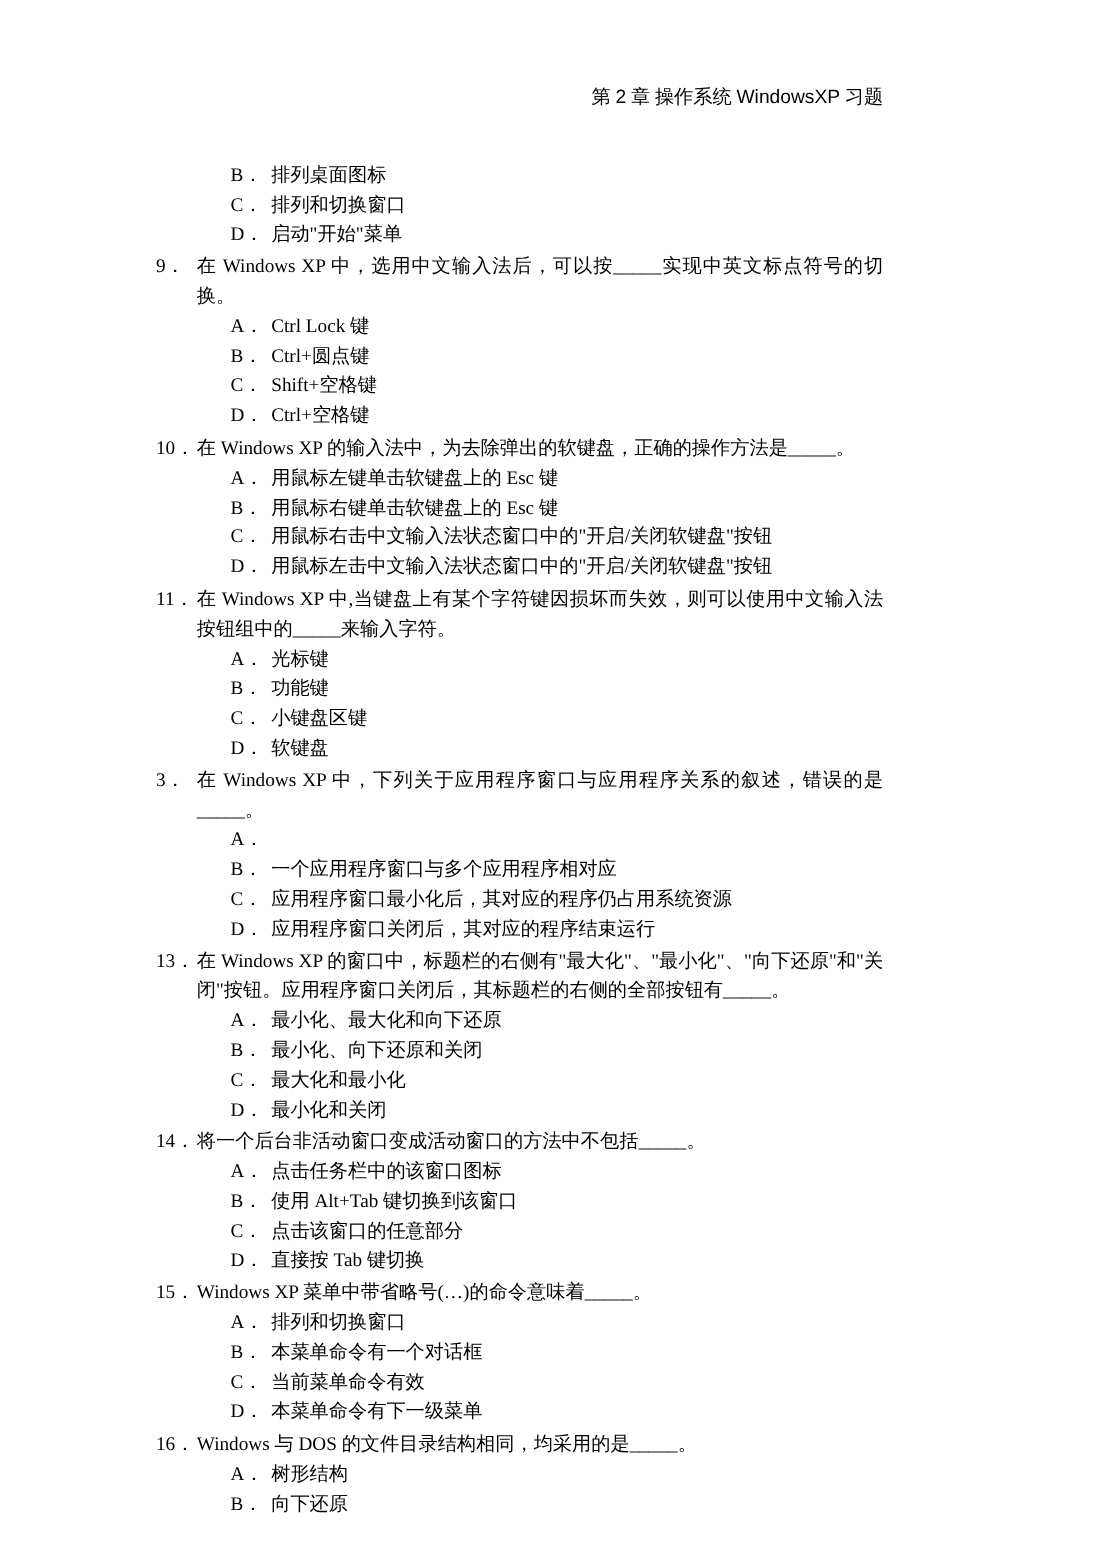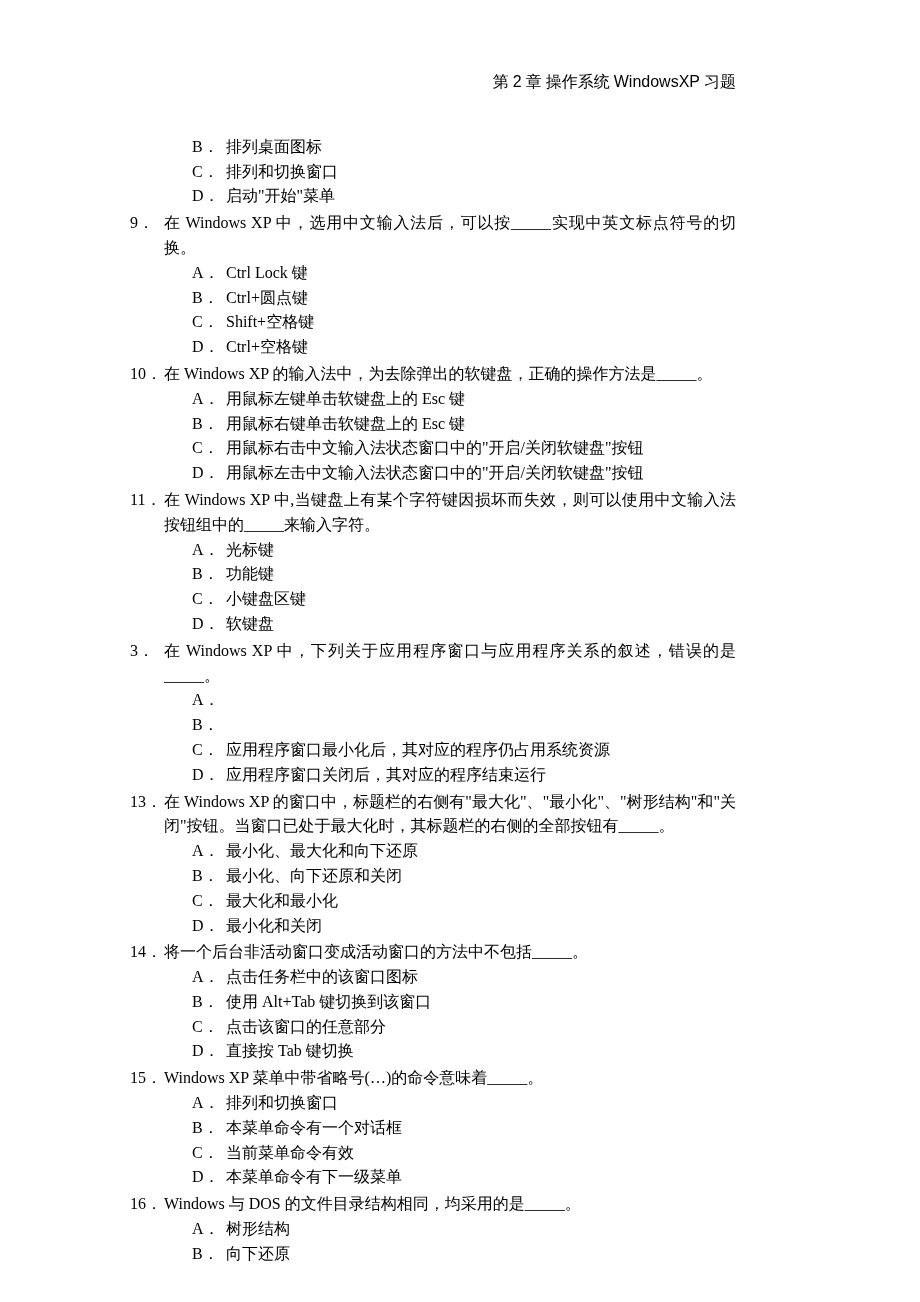--- a/index.html
+++ b/index.html
@@ -171,36 +171,37 @@
       <div class="qline">
         <span class="qnum">3．</span>
         <span class="qtext">在 Windows XP 中，下列关于应用程序窗口与应用程序关系的叙述，错误的是_____。</span>
       </div>
       <ol class="options">
         <li class="option">
             <span class="olet">A．</span>
           </li>
         <li class="option">
             <span class="olet">B．</span>
+            <span>一个应用程序窗口与多个应用程序相对应</span>
           </li>
         <li class="option">
             <span class="olet">C．</span>
             <span>应用程序窗口最小化后，其对应的程序仍占用系统资源</span>
           </li>
         <li class="option">
             <span class="olet">D．</span>
             <span>应用程序窗口关闭后，其对应的程序结束运行</span>
           </li>
       </ol>
     </li>
 
     <li class="question">
       <div class="qline">
         <span class="qnum">13．</span>
-        <span class="qtext">在 Windows XP 的窗口中，标题栏的右侧有"最大化"、"最小化"、"树形结构"和"关闭"按钮。当窗口已处于最大化时，其标题栏的右侧的全部按钮有_____。</span>
+        <span class="qtext">在 Windows XP 的窗口中，标题栏的右侧有"最大化"、"最小化"、"向下还原"和"关闭"按钮。应用程序窗口关闭后，其标题栏的右侧的全部按钮有_____。</span>
       </div>
       <ol class="options">
         <li class="option">
             <span class="olet">A．</span>
             <span>最小化、最大化和向下还原</span>
           </li>
         <li class="option">
             <span class="olet">B．</span>
             <span>最小化、向下还原和关闭</span>
           </li>

